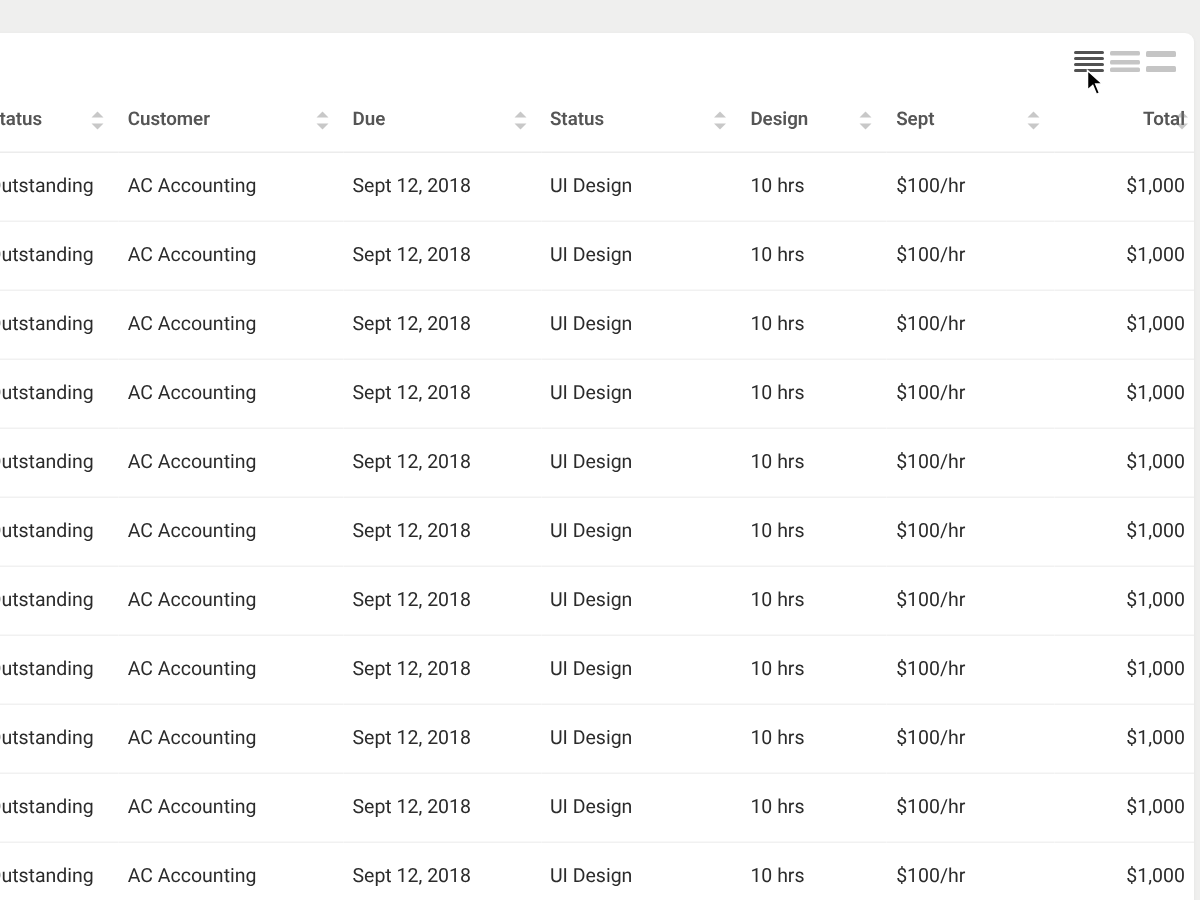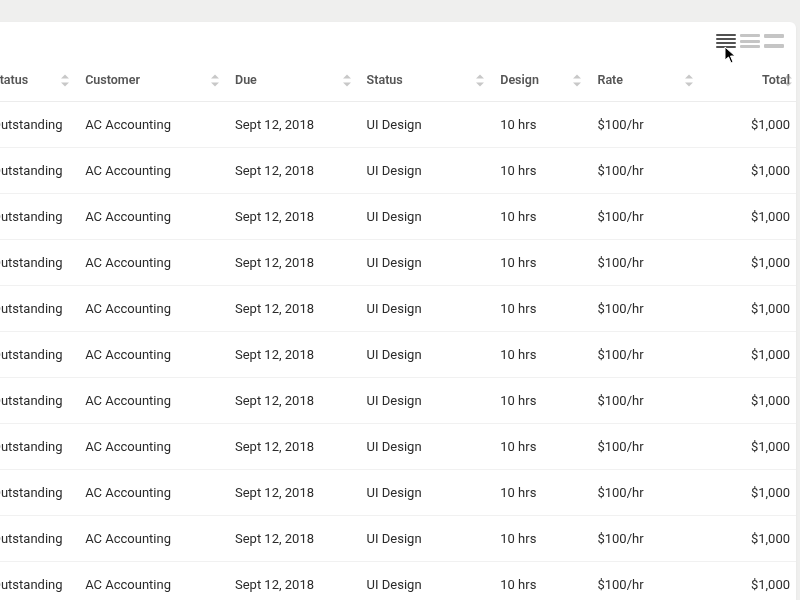--- a/index.html
+++ b/index.html
@@ -122,21 +122,21 @@
           <col class="c-rate">
           <col class="c-total">
       </colgroup>
       <thead>
         <tr>
           <th><span>Status</span><span class="sort"></span></th>
           <th><span>Customer</span><span class="sort"></span></th>
           <th><span>Due</span><span class="sort"></span></th>
           <th><span>Status</span><span class="sort"></span></th>
           <th><span>Design</span><span class="sort"></span></th>
-          <th><span>Rate</span><span class="sort"></span></th>
+          <th><span>Sept</span><span class="sort"></span></th>
           <th class="num"><span>Total</span><span class="sort"></span></th>
         </tr>
       </thead>
       <tbody id="tbody">
           <tr>
             <td>Outstanding</td>
             <td>AC Accounting</td>
             <td>Sept 12, 2018</td>
             <td>UI Design</td>
             <td>10 hrs</td>

